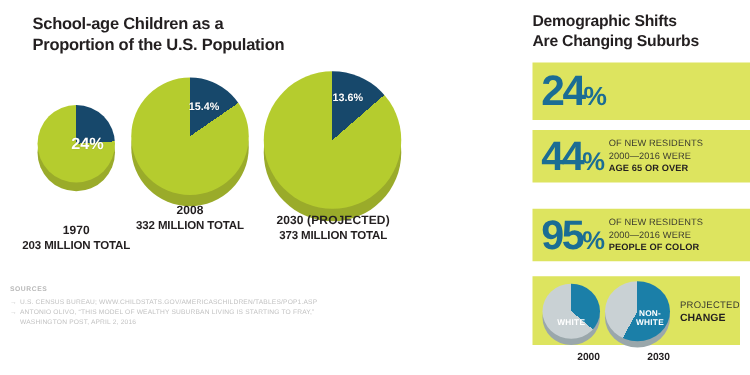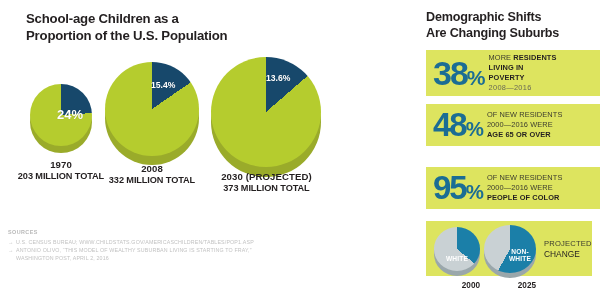--- a/index.html
+++ b/index.html
@@ -99,21 +99,21 @@
   }
   .mini-year{
     position:absolute;font-size:8.2px;font-weight:bold;color:#231f20;
     text-align:right;white-space:nowrap;
   }
   .proj{
     position:absolute;left:118px;top:18px;width:48px;
     font-size:7.6px;line-height:1.35;color:#3b3b2e;
     text-transform:uppercase;letter-spacing:.2px;
   }
-  .proj .b{font-weight:normal;color:#231f20;font-size:8.4px;letter-spacing:0;}
+  .proj .b{font-weight:bold;color:#231f20;font-size:8.4px;letter-spacing:0;}
 </style>
 </head>
 <body>
 
 <div class="infographic">
 
   <div class="left-panel">
 
     <div class="left-title">
       <span>School-age Children as a</span>
@@ -121,21 +121,21 @@
     </div>
 
     <div class="pies">
 
       <div class="pie-wrap" style="left:30px;top:27px;width:62px;height:72px;">
         <div class="pie-side" style="top:9px;width:62px;height:62px;"></div>
         <div class="pie-top" style="top:2px;width:62px;height:62px;
              background:conic-gradient(from 0deg, #17486b 0deg 86.4deg, #b5cc2e 86.4deg 360deg);"></div>
         <div class="pie-label" style="left:27px;top:25px;font-size:13px;">24%</div>
       </div>
-      <div class="pie-caption" style="left:16px;top:104px;width:90px;">
+      <div class="pie-caption" style="left:16px;top:124px;width:90px;">
         <div class="pie-year">1970</div>
         <div class="pie-total">203 MILLION TOTAL</div>
       </div>
 
       <div class="pie-wrap" style="left:105px;top:5px;width:94px;height:104px;">
         <div class="pie-side" style="top:11px;width:94px;height:94px;"></div>
         <div class="pie-top" style="top:2px;width:94px;height:94px;
              background:conic-gradient(from 0deg, #17486b 0deg 55.4deg, #b5cc2e 55.4deg 360deg);"></div>
         <div class="pie-label" style="left:46px;top:20px;font-size:8.6px;text-align:center;">15.4%</div>
       </div>
@@ -173,33 +173,27 @@
 
   <div class="right-panel">
 
     <div class="right-title">
       <span>Demographic Shifts</span><br>
       <span>Are Changing Suburbs</span>
     </div>
 
     <div class="stat-card" style="top:50px;height:46px;padding:0 7px;">
       <div class="stat-num" style="font-size:34px;">
-        <span>38</span><span class="stat-pct">%</span>
-      </div>
-      <div class="stat-text">
-        <div><span>MORE </span><span class="b">RESIDENTS</span></div>
-        <div class="b">LIVING IN</div>
-        <div class="b">POVERTY</div>
-        <div class="yr">2008—2016</div>
+        <span>24</span><span class="stat-pct">%</span>
       </div>
     </div>
 
     <div class="stat-card" style="top:104px;height:42px;padding:0 7px;">
       <div class="stat-num" style="font-size:33px;">
-        <span>48</span><span class="stat-pct">%</span>
+        <span>44</span><span class="stat-pct">%</span>
       </div>
       <div class="stat-text">
         <div>OF NEW RESIDENTS</div>
         <div>2000—2016 WERE</div>
         <div class="b">AGE 65 OR OVER</div>
       </div>
     </div>
 
     <div class="stat-card" style="top:167px;height:42px;padding:0 7px;">
       <div class="stat-num" style="font-size:33px;">
@@ -221,21 +215,21 @@
         <div class="mini-tag" style="left:7px;top:29px;width:32px;">WHITE</div>
       </div>
       <div class="mini-year" style="left:8px;top:60px;width:46px;">2000</div>
 
       <div class="mini-pie" style="left:58px;top:4px;width:52px;height:54px;">
         <div class="mini-side" style="left:0;top:5px;width:52px;height:48px;"></div>
         <div class="mini-top" style="left:0;top:0;width:52px;height:48px;
              background:conic-gradient(from 0deg, #1b7fa8 0deg 209deg, #c9d1d4 209deg 360deg);"></div>
         <div class="mini-tag" style="left:21px;top:24px;width:30px;">NON-WHITE</div>
       </div>
-      <div class="mini-year" style="left:58px;top:60px;width:52px;">2025</div>
+      <div class="mini-year" style="left:58px;top:60px;width:52px;">2030</div>
 
       <div class="proj">
         <div>PROJECTED</div>
         <div class="b">CHANGE</div>
       </div>
     </div>
 
   </div>
 </div>
 

